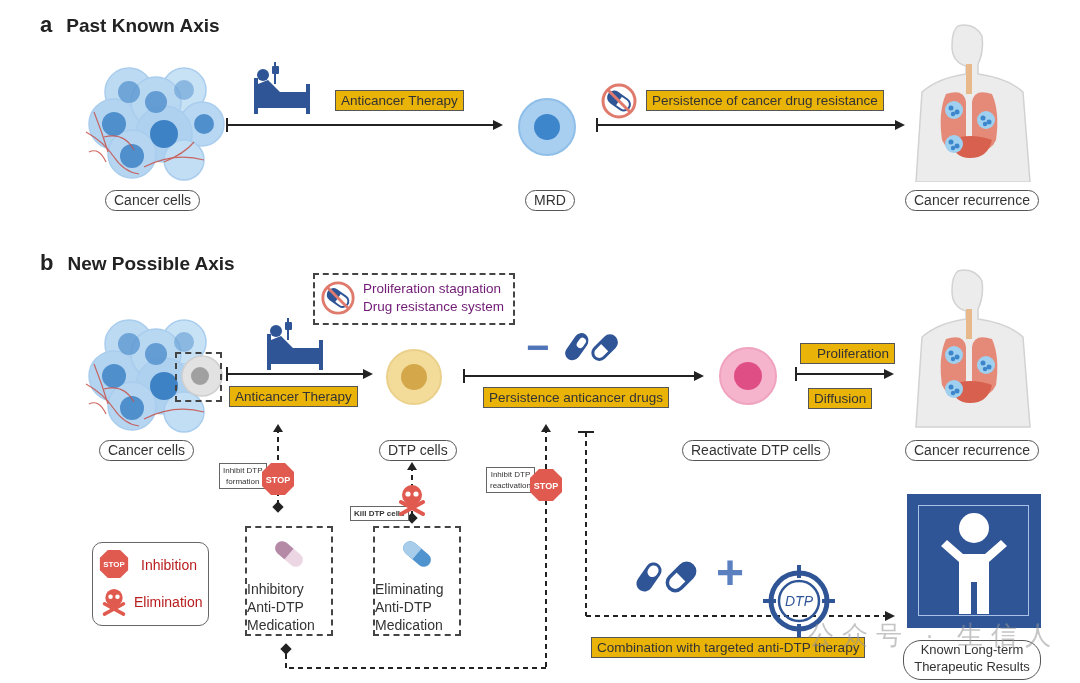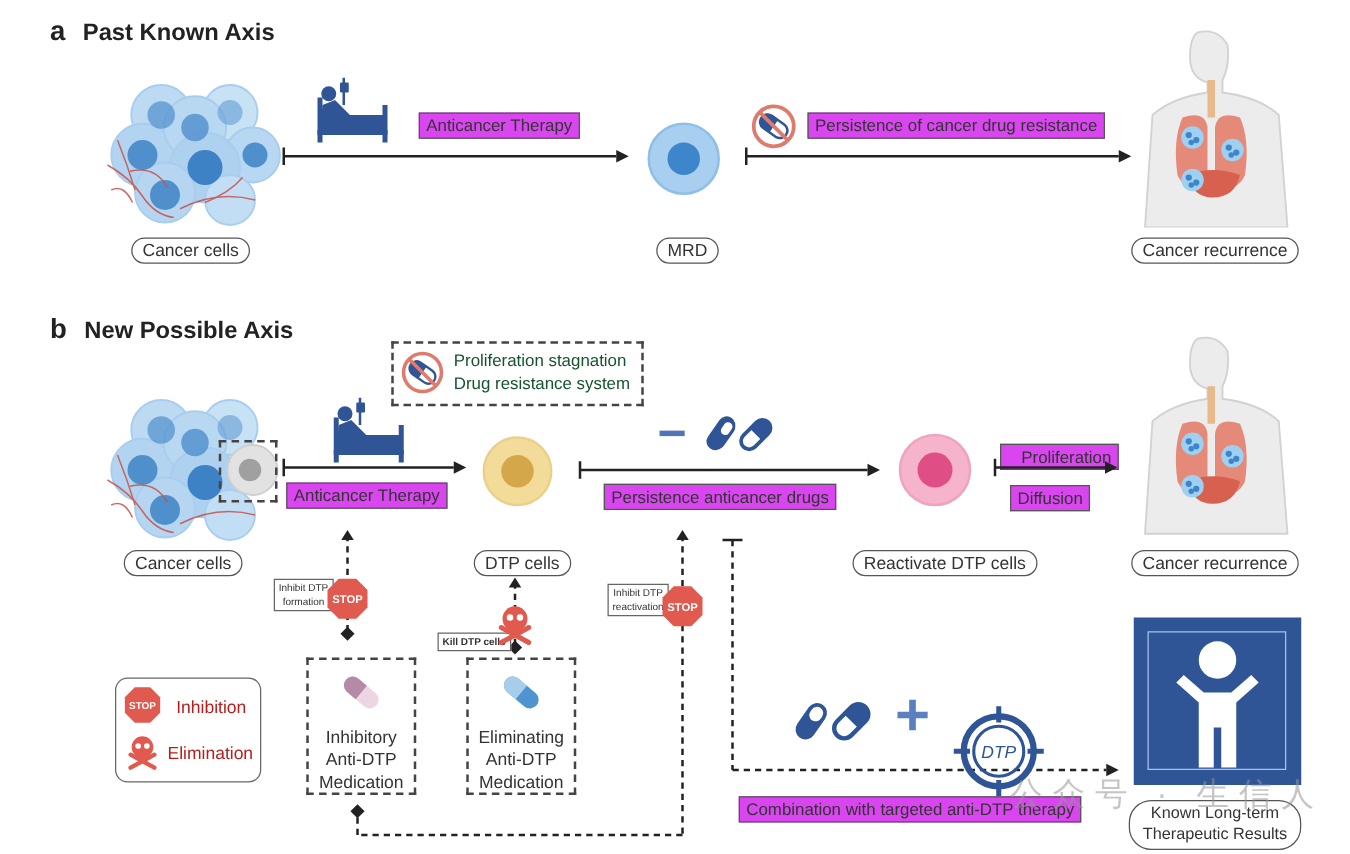--- a/index.html
+++ b/index.html
@@ -1,24 +1,24 @@
 <!DOCTYPE html>
 <html><head>
 <meta charset="utf-8">
 <style>
   html, body { margin: 0; padding: 0; background: #ffffff; }
   body { width: 1080px; height: 683px; position: relative; overflow: hidden; font-family: "Liberation Sans", sans-serif; color: #222; }
   .abs { position: absolute; }
   .section-title { font-weight: bold; font-size: 19px; color: #222; white-space: nowrap; }
   .section-title .letter { font-size: 22px; margin-right: 14px; }
   .pill-label { border: 1px solid #555; border-radius: 12px; padding: 1px 8px; font-size: 14px; color: #333; background: #fff; white-space: nowrap; line-height: 17px; }
-  .box-label { border: 1px solid #555; padding: 1px 5px; font-size: 13.5px; color: #333; background: #d946ef; white-space: nowrap; line-height: 17px; }
+  .box-label { border: 1px solid #555; padding: 1px 5px; font-size: 13.5px; color: #333; background: #eab308; white-space: nowrap; line-height: 17px; }
   .small-box { border: 1px solid #666; font-size: 8px; color: #333; background: #fff; text-align: center; line-height: 11px; padding: 1px 3px; white-space: nowrap; margin-left: 16px; }
   .dashed-box { border: 2px dashed #444; }
-  .med-text { font-size: 14px; color: #333; text-align: center; line-height: 18px; }
+  .med-text { font-size: 14px; color: #333; text-align: left; line-height: 18px; }
   .legend-box { border: 1.5px solid #666; border-radius: 10px; }
   .legend-text { font-size: 14px; color: #b91c1c; }
   svg { display: block; }
   .watermark { color: rgba(150,150,150,0.55); font-size: 26px; white-space: nowrap; letter-spacing: 8px; }
 </style>
 </head>
 <body>
 
 <div class="abs section-title" style="left:40px; top:12px;">
   <span class="letter">a</span><span>Past Known Axis</span>
@@ -199,21 +199,21 @@
   <div class="abs" style="left:5px; top:5px;">
     <svg width="36" height="36" viewBox="0 0 38 38">
       <circle cx="19" cy="19" r="16" fill="none" stroke="#e07a6c" stroke-width="3"></circle>
       <g transform="rotate(35 19 19)">
         <rect x="7" y="13" width="24" height="12" rx="6" fill="#fff" stroke="#2f5596" stroke-width="2"></rect>
         <path d="M13 13 A6 6 0 0 0 13 25 L19 25 L19 13 Z" fill="#2f5596"></path>
       </g>
       <line x1="8" y1="8" x2="30" y2="30" stroke="#e07a6c" stroke-width="3"></line>
     </svg>
   </div>
-  <div class="abs" style="left:48px; top:5px; font-size:13.5px; line-height:18px; color:#14532d; white-space:nowrap;">
+  <div class="abs" style="left:48px; top:5px; font-size:13.5px; line-height:18px; color:#701a75; white-space:nowrap;">
     <div>Proliferation stagnation</div>
     <div>Drug resistance system</div>
   </div>
 </div>
 
 <div class="abs" style="left:385px; top:348px;">
   <svg width="58" height="58" viewBox="0 0 58 58">
     <circle cx="29" cy="29" r="27" fill="#f3dc9a" stroke="#ead08a" stroke-width="2"></circle>
     <circle cx="29" cy="29" r="13" fill="#d4a84a"></circle>
   </svg>
@@ -248,21 +248,21 @@
 <div class="abs box-label" style="left:483px; top:387px;">Persistence anticancer drugs</div>
 
 <div class="abs" style="left:718px; top:346px;">
   <svg width="60" height="60" viewBox="0 0 60 60">
     <circle cx="30" cy="30" r="28" fill="#f5b4cc" stroke="#efa3bf" stroke-width="2"></circle>
     <circle cx="30" cy="30" r="14" fill="#df4f86"></circle>
   </svg>
 </div>
 <div class="abs pill-label" style="left:682px; top:440px;">Reactivate DTP cells</div>
 
-<div class="abs box-label" style="left:800px; top:355px;padding-left:16px;">Proliferation</div>
+<div class="abs box-label" style="left:800px; top:343px;padding-left:16px;">Proliferation</div>
 <div class="abs" style="left:794px; top:364px;">
   <svg width="102" height="20">
     <line x1="2" y1="3" x2="2" y2="17" stroke="#222" stroke-width="2"></line>
     <line x1="2" y1="10" x2="90" y2="10" stroke="#222" stroke-width="2"></line>
     <polygon points="90,5 100,10 90,15" fill="#222"></polygon>
   </svg>
 </div>
 <div class="abs box-label" style="left:808px; top:388px;">Diffusion</div>
 
 <div class="abs" style="left:908px; top:262px;">

